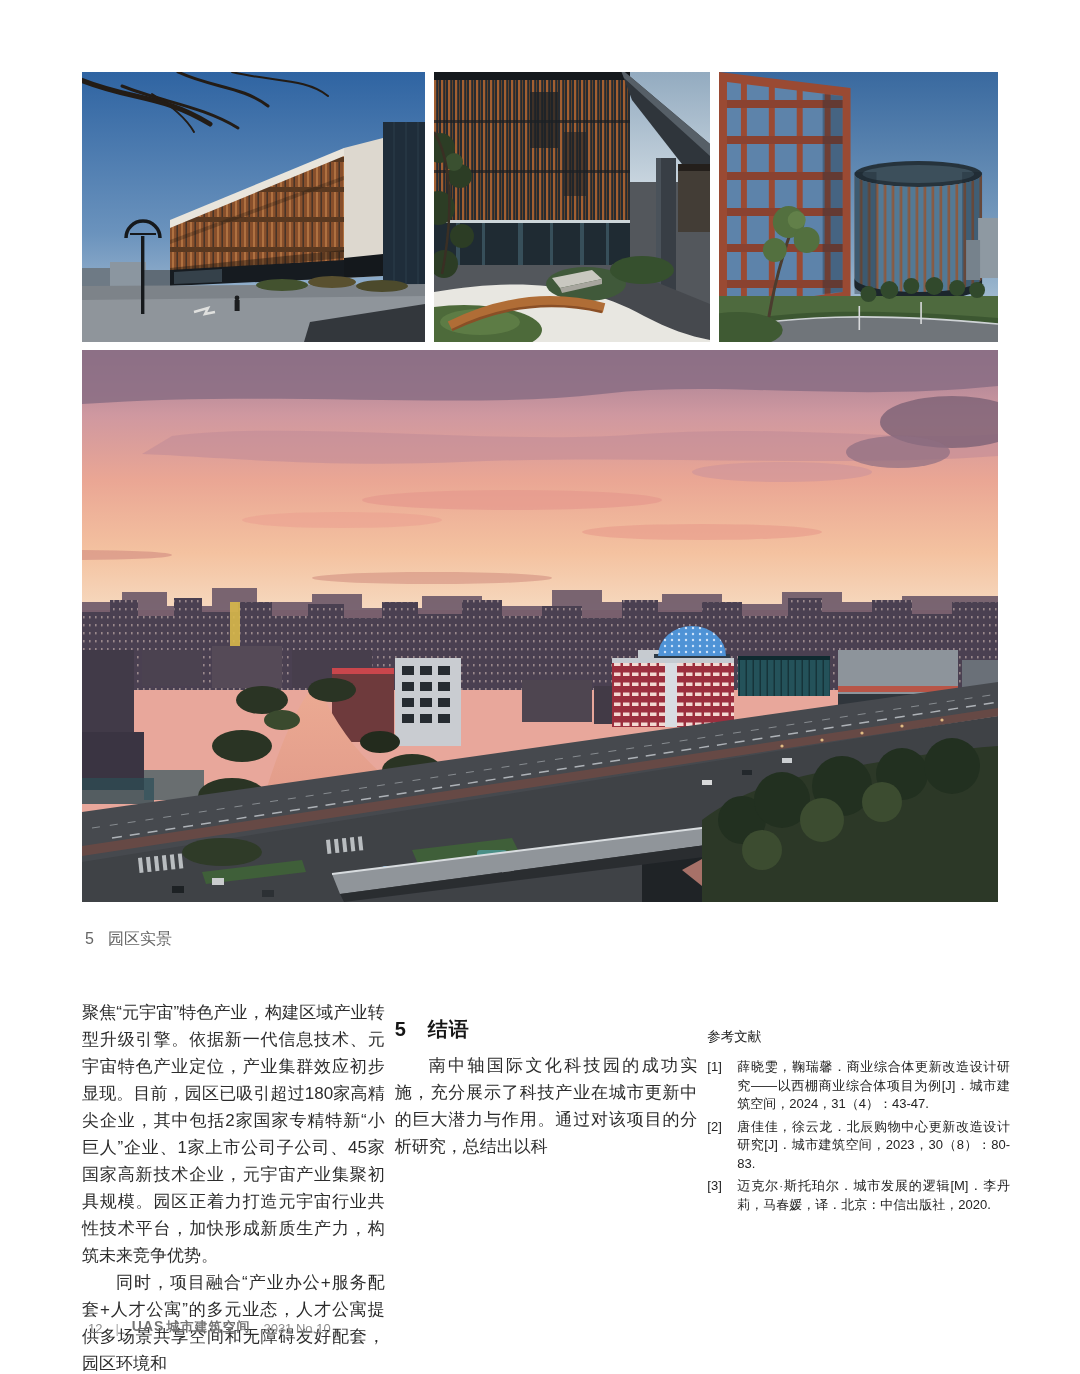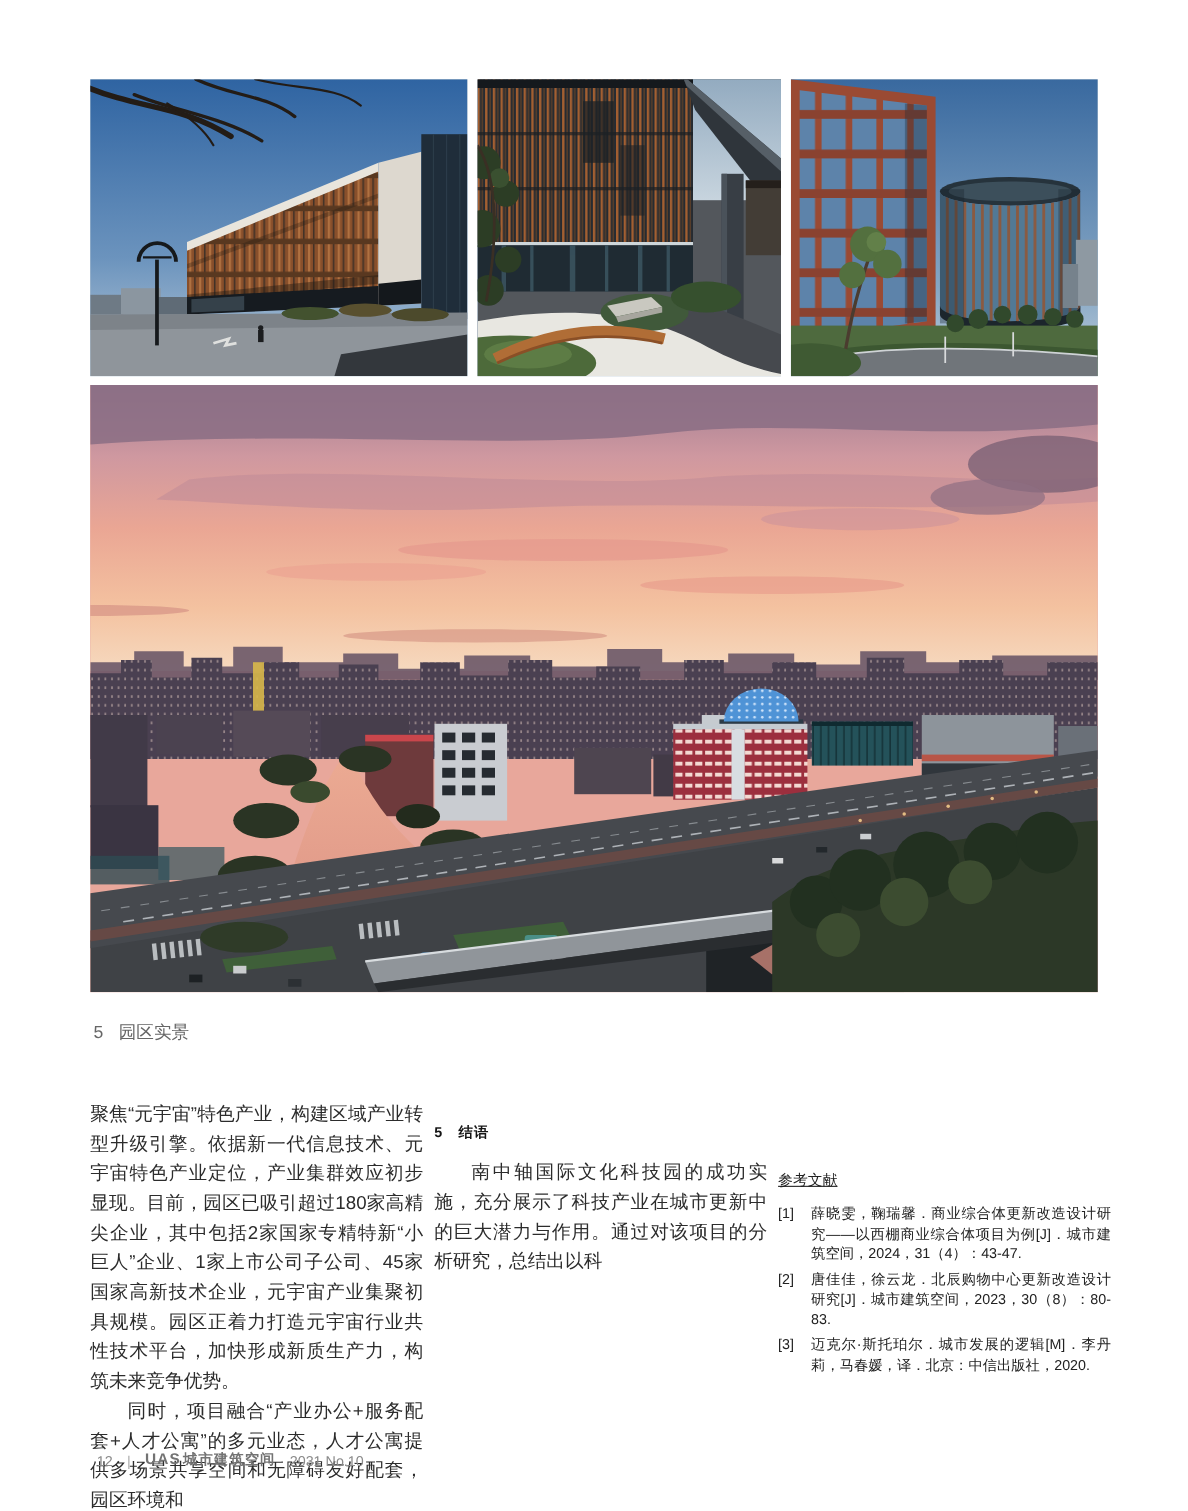--- a/index.html
+++ b/index.html
@@ -10,23 +10,23 @@
   .photo svg{display:block;width:100%;height:100%;}
   .p1{width:343px;} .p2{width:276px;} .p3{flex:1;}
   .panorama{position:absolute;left:82px;top:350px;width:916px;height:552px;overflow:hidden;background:#e8a79b;}
   .panorama svg{display:block;width:100%;height:100%;}
   .caption{position:absolute;left:85px;top:929px;font-size:16px;color:#666;}
   .caption .fig-no{margin-right:14px;}
   .columns{position:absolute;left:82px;top:999px;width:928px;display:flex;gap:10px;}
   .col{width:303px;font-size:17px;line-height:27px;text-align:justify;color:#2c2c2c;}
   .col p{margin:0;}
   .indent{text-indent:2em;}
-  .heading{font-weight:bold;font-size:13px;color:#151515;margin:17px 0 9px 0;letter-spacing:1px;}
+  .heading{font-weight:bold;font-size:20px;color:#151515;margin:17px 0 9px 0;letter-spacing:1px;}
   .endmark{font-weight:bold;color:#555;font-size:13px;letter-spacing:1px;margin-left:5px;}
-  .refs-head{font-size:13.5px;color:#222;margin-top:60px;margin-bottom:8px;text-decoration:underline;}
+  .refs-head{font-size:13.5px;color:#222;margin-top:24px;margin-bottom:8px;}
   .ref{display:flex;font-size:13px;line-height:18.5px;color:#222;margin-bottom:4px;}
   .ref-label{flex:none;width:30px;}
   .ref-text{flex:1;text-align:justify;}
   .footer{position:absolute;left:88px;top:1318px;font-size:13px;color:#8a8a8a;display:flex;align-items:flex-end;gap:13px;}
   .footer .logo{font-weight:bold;letter-spacing:1px;color:#737373;}
   .footer .logo .uas{font-size:14px;margin-right:2px;}
   .footer .bar{color:#aaa;}
 </style>
 </head>
 <body>

